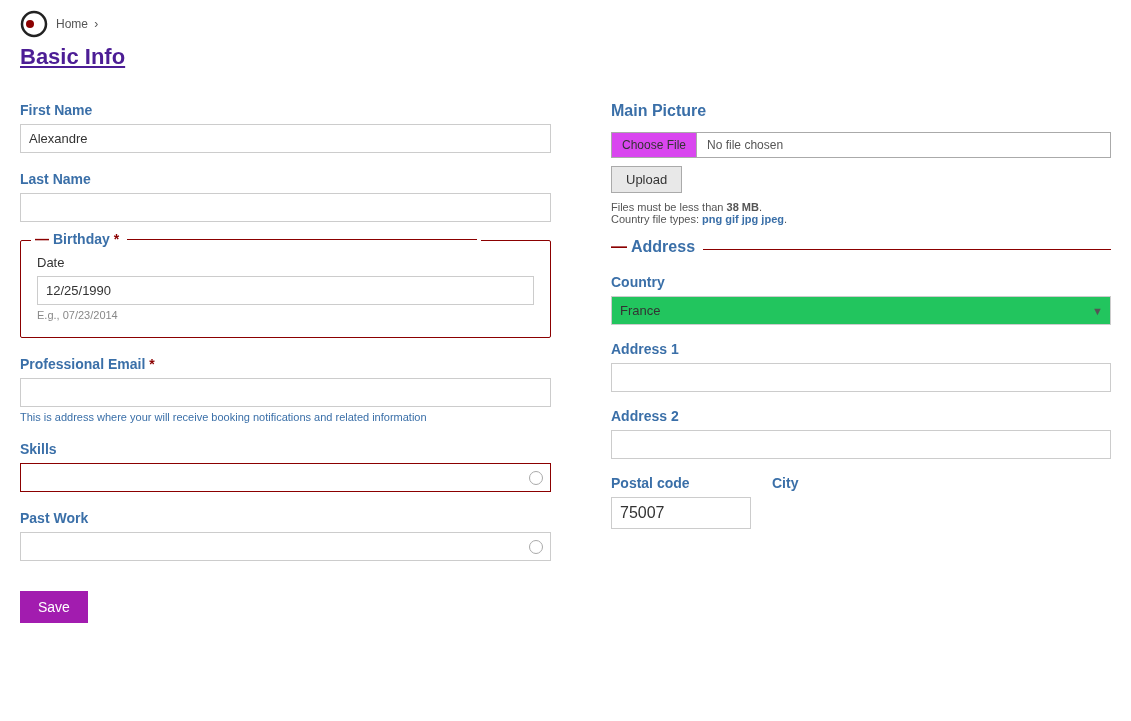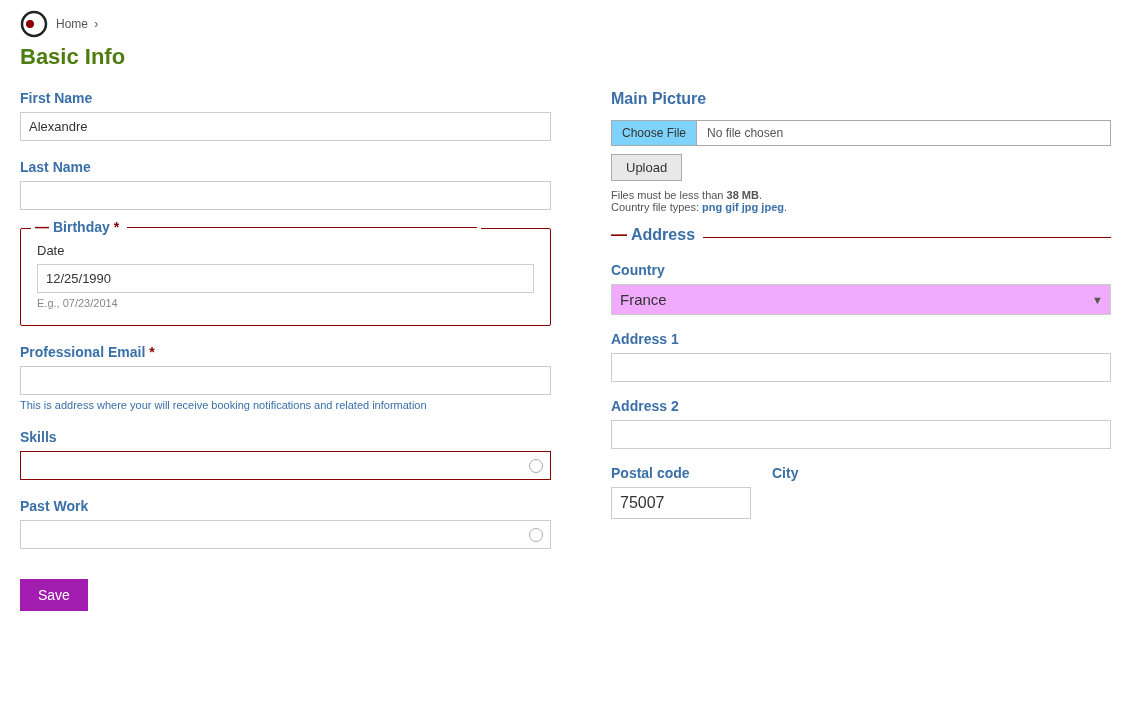--- a/index.html
+++ b/index.html
@@ -27,22 +27,23 @@
     .breadcrumb a {
       color: #555;
       text-decoration: none;
     }
     .breadcrumb .chevron {
       margin: 0 3px;
     }
     h1.page-title {
       font-size: 22px;
       font-weight: bold;
-      color: #4d7c0f;
-      margin-bottom: 20px;
+      color: #4c1d95;
+      margin-bottom: 32px;
+      text-decoration: underline;
     }
     .main-layout {
       display: flex;
       gap: 60px;
     }
     .left-col {
       flex: 1;
       max-width: 580px;
     }
     .right-col {
@@ -188,21 +189,21 @@
     .main-picture-section {
       margin-bottom: 24px;
     }
     .file-input-area {
       display: flex;
       align-items: center;
       gap: 0;
       margin-bottom: 8px;
     }
     .choose-file-btn {
-      background: #7dd3fc;
+      background: #d946ef;
       border: 1px solid #aaa;
       border-right: none;
       padding: 5px 10px;
       font-size: 12px;
       cursor: pointer;
       color: #333;
     }
     .file-name-display {
       border: 1px solid #aaa;
       padding: 5px 10px;
@@ -275,23 +276,23 @@
       appearance: none;
       -webkit-appearance: none;
     }
     .select-wrapper {
       position: relative;
     }
     .select-wrapper select {
       width: 100%;
       padding: 6px 28px 6px 8px;
       border: 1px solid #ccc;
-      font-size: 15px;
-      color: #333;
-      background: #f0abfc;
+      font-size: 13px;
+      color: #333;
+      background: #22c55e;
       outline: none;
       appearance: none;
       -webkit-appearance: none;
       cursor: pointer;
     }
     .select-wrapper .dropdown-arrow {
       position: absolute;
       right: 8px;
       top: 50%;
       transform: translateY(-50%);

